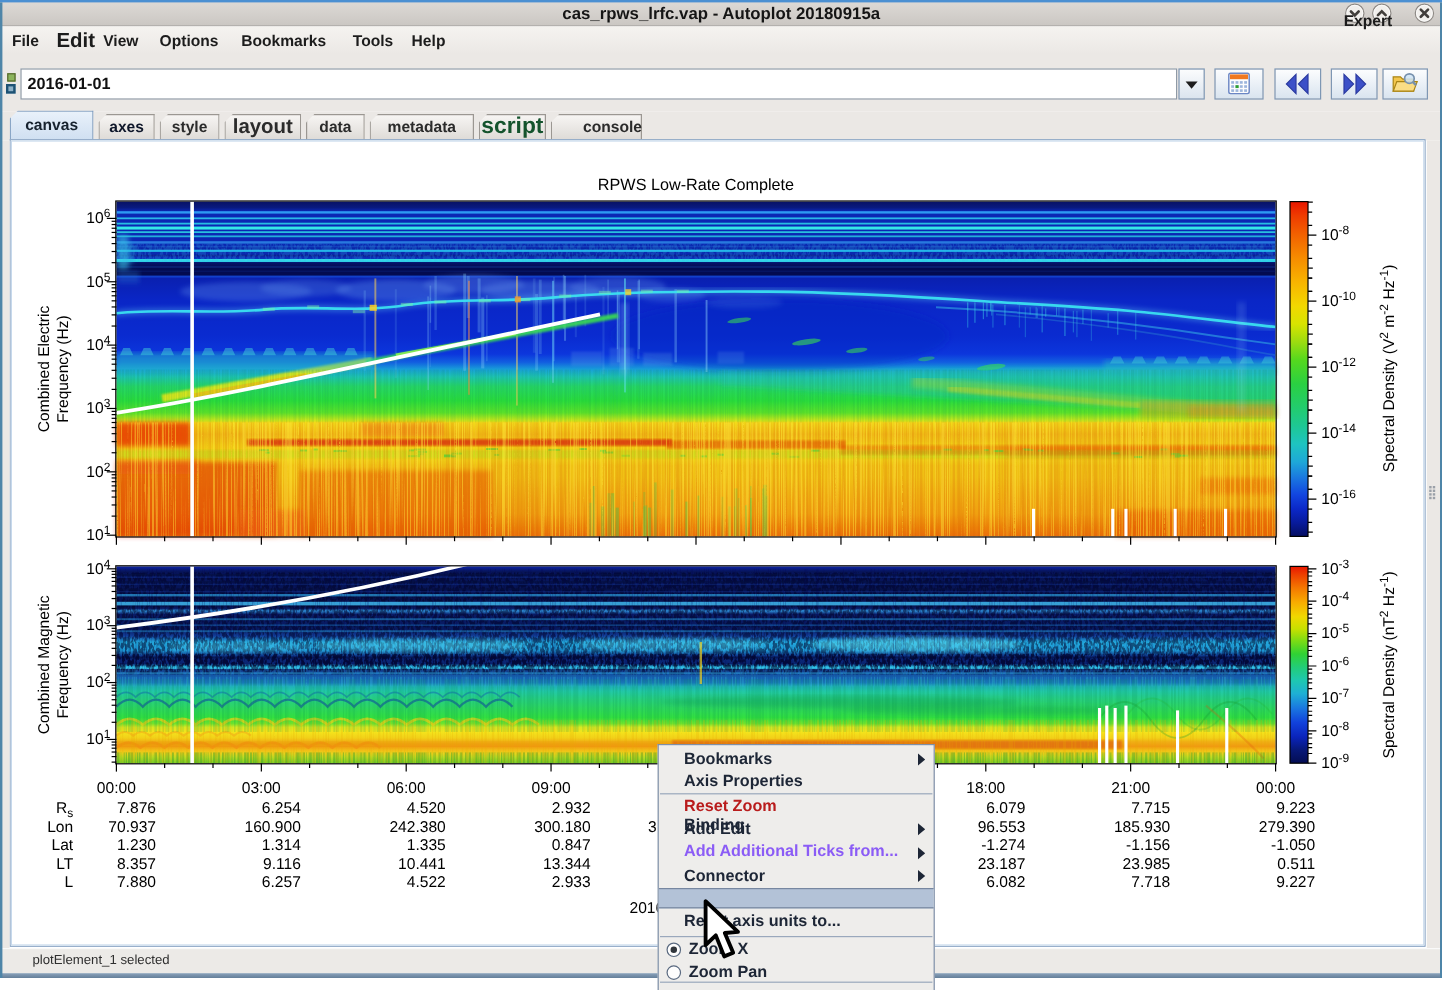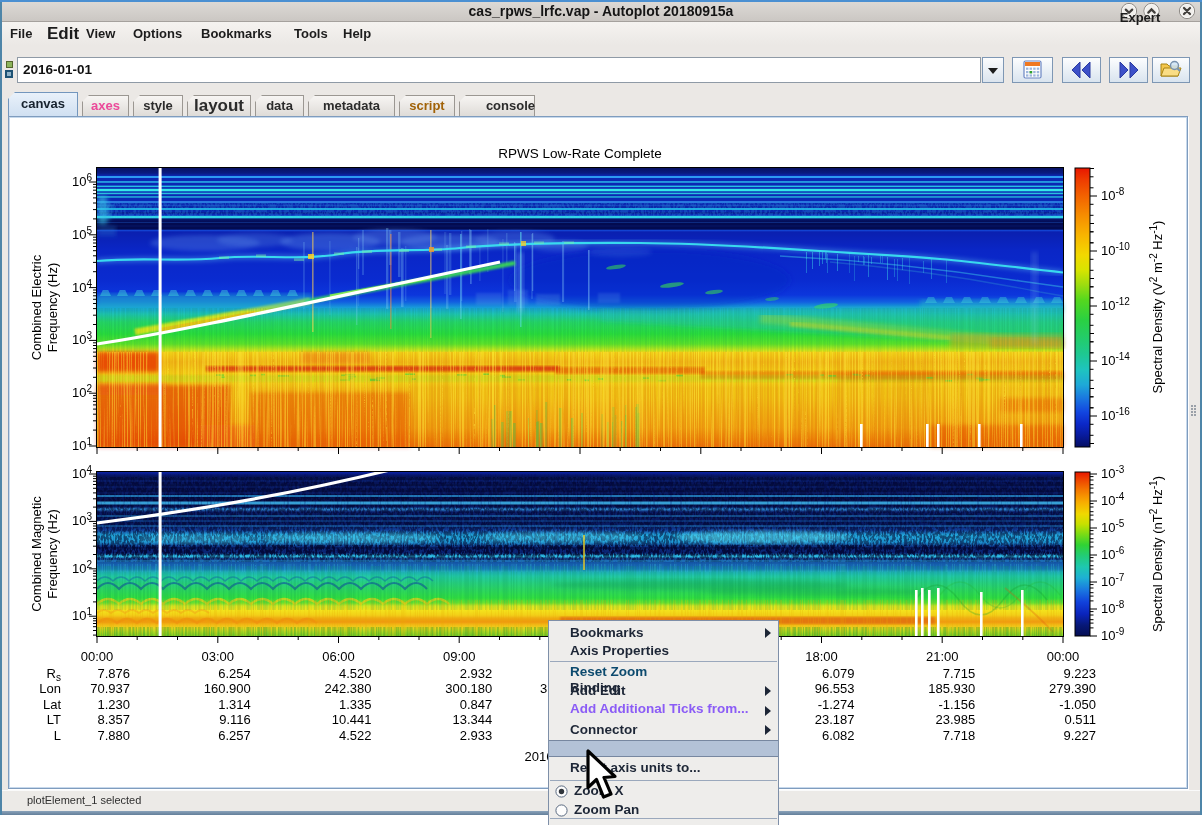--- a/index.html
+++ b/index.html
@@ -83,31 +83,31 @@
       <path d="M0,3 L0,15 L17,15 L17,5 L8,5 L6,3 Z" fill="#f3c64c" stroke="#a98414" stroke-width="1"></path>
       <path d="M0,15 L3,7 L20,7 L17,15 Z" fill="#fadd85" stroke="#a98414" stroke-width="1"></path>
       <circle cx="13.5" cy="4.5" r="4" fill="#cfe4f4" fill-opacity="0.85" stroke="#7791ad" stroke-width="1.4"></circle>
       <path d="M16.5,7.5 L19,10" stroke="#7791ad" stroke-width="2"></path>
     </g>
   </svg>
 <div class="abs" style="left:0;top:93px;width:1202px;height:24px;background:#ebe8e5"></div>
 <div class="abs" style="left:8px;top:92px;width:70px;height:25px;background:linear-gradient(#e9f1fa,#cfdff1);border:1px solid #7396bd;border-bottom:none;clip-path:polygon(0 100%,0 7px,7px 0,100% 0,100% 100%)"></div>
 <div class="abs" style="left:8px;top:92px;width:70px;height:24px;font-size:13px;font-weight:bold;color:#17222e;text-align:center;line-height:24px">canvas</div>
 <div class="abs" style="left:82px;top:95px;width:47px;height:22px;background:linear-gradient(#f7f5f3,#dddad6);border:1px solid #9b9792;border-bottom:none;clip-path:polygon(0 100%,0 7px,7px 0,100% 0,100% 100%)"></div>
-<div class="abs" style="left:82px;top:95px;width:47px;height:22px;font-size:13px;font-weight:bold;color:#ec4899;text-align:center;line-height:22px">axes</div>
+<div class="abs" style="left:82px;top:95px;width:47px;height:22px;font-size:13px;font-weight:bold;color:#0f172a;text-align:center;line-height:22px">axes</div>
 <div class="abs" style="left:133px;top:95px;width:50px;height:22px;background:linear-gradient(#f7f5f3,#dddad6);border:1px solid #9b9792;border-bottom:none;clip-path:polygon(0 100%,0 7px,7px 0,100% 0,100% 100%)"></div>
 <div class="abs" style="left:133px;top:95px;width:50px;height:22px;font-size:13px;font-weight:bold;color:#2b2b2b;text-align:center;line-height:22px">style</div>
 <div class="abs" style="left:187px;top:95px;width:64px;height:22px;background:linear-gradient(#f7f5f3,#dddad6);border:1px solid #9b9792;border-bottom:none;clip-path:polygon(0 100%,0 7px,7px 0,100% 0,100% 100%)"></div>
 <div class="abs" style="left:187px;top:95px;width:64px;height:22px;font-size:17px;font-weight:bold;color:#2b2b2b;text-align:center;line-height:22px">layout</div>
 <div class="abs" style="left:255px;top:95px;width:49px;height:22px;background:linear-gradient(#f7f5f3,#dddad6);border:1px solid #9b9792;border-bottom:none;clip-path:polygon(0 100%,0 7px,7px 0,100% 0,100% 100%)"></div>
 <div class="abs" style="left:255px;top:95px;width:49px;height:22px;font-size:13px;font-weight:bold;color:#2b2b2b;text-align:center;line-height:22px">data</div>
 <div class="abs" style="left:308px;top:95px;width:87px;height:22px;background:linear-gradient(#f7f5f3,#dddad6);border:1px solid #9b9792;border-bottom:none;clip-path:polygon(0 100%,0 7px,7px 0,100% 0,100% 100%)"></div>
 <div class="abs" style="left:308px;top:95px;width:87px;height:30px;font-size:13px;font-weight:bold;color:#2b2b2b;text-align:center;line-height:22px">metadata</div>
 <div class="abs" style="left:399px;top:95px;width:56px;height:22px;background:linear-gradient(#f7f5f3,#dddad6);border:1px solid #9b9792;border-bottom:none;clip-path:polygon(0 100%,0 7px,7px 0,100% 0,100% 100%)"></div>
-<div class="abs" style="left:399px;top:95px;width:56px;height:22px;font-size:13px;font-weight:bold;color:#a16207;text-align:center;line-height:22px">script</div>
+<div class="abs" style="left:399px;top:95px;width:56px;height:22px;font-size:19px;font-weight:bold;color:#14532d;text-align:center;line-height:22px">script</div>
 <div class="abs" style="left:459px;top:95px;width:76px;height:22px;background:linear-gradient(#f7f5f3,#dddad6);border:1px solid #9b9792;border-bottom:none;clip-path:polygon(0 100%,0 7px,7px 0,100% 0,100% 100%)"></div>
 <div class="abs" style="left:459px;top:95px;width:76px;height:22px;font-size:13px;font-weight:bold;color:#2b2b2b;text-align:right;line-height:22px">console</div>
 <div class="abs" style="left:8px;top:116px;width:1180px;height:673px;background:#fff;border:1px solid #7f9cbe"></div>
 <div class="abs" style="left:9px;top:117px;width:1178px;height:671px;border:1px solid #c7d9ec;background:#fff"></div>
 <div class="abs" style="left:0;top:117px;width:8px;height:673px;background:#ebe8e5"></div>
 <div class="abs" style="left:1189px;top:117px;width:13px;height:673px;background:#ebe8e5"></div>
 <div class="abs" style="left:1191px;top:405px;width:2px;height:2px;background:#9aa0a8"></div>
 <div class="abs" style="left:1191px;top:408px;width:2px;height:2px;background:#9aa0a8"></div>
 <div class="abs" style="left:1191px;top:411px;width:2px;height:2px;background:#9aa0a8"></div>
 <div class="abs" style="left:1191px;top:414px;width:2px;height:2px;background:#9aa0a8"></div>
@@ -836,21 +836,21 @@
     <text x="1162" y="307" transform="rotate(-90 1162 307)" font-size="13" text-anchor="middle" fill="#000" font-family="Liberation Sans,sans-serif">Spectral Density (V<tspan dy="-5" font-size="10">2</tspan><tspan dy="5" font-size="13"> m</tspan><tspan dy="-5" font-size="10">-2</tspan><tspan dy="5" font-size="13"> Hz</tspan><tspan dy="-5" font-size="10">-1</tspan><tspan dy="5" font-size="13">)</tspan></text>
     <text x="1162" y="554" transform="rotate(-90 1162 554)" font-size="13" text-anchor="middle" fill="#000" font-family="Liberation Sans,sans-serif">Spectral Density (nT<tspan dy="-5" font-size="10">2</tspan><tspan dy="5" font-size="13"> Hz</tspan><tspan dy="-5" font-size="10">-1</tspan><tspan dy="5" font-size="13">)</tspan></text>
   </svg>
 <div class="abs" style="left:547.5px;top:620px;width:231px;height:205px;background:#eeedeb;border:1px solid #7e8fa8;border-bottom:none"></div>
 <div class="abs" style="left:570px;top:624.8px;height:16px;font-size:13.5px;font-weight:bold;color:#1d2636;line-height:16px">Bookmarks</div>
 <svg class="abs" style="left:763px;top:626.8px" width="10" height="12">
     <path d="M2,1 L8,6 L2,11 Z" fill="#1d2636"></path>
   </svg>
 <div class="abs" style="left:570px;top:643.4px;height:16px;font-size:13.5px;font-weight:bold;color:#1d2636;line-height:16px">Axis Properties</div>
 <div class="abs" style="left:549.5px;top:661.1px;width:227px;height:1px;background:#9aa8bc"></div>
-<div class="abs" style="left:570px;top:664.2px;height:16px;font-size:13.5px;font-weight:bold;color:#0c4a6e;line-height:16px">Reset Zoom</div>
+<div class="abs" style="left:570px;top:664.2px;height:16px;font-size:13.5px;font-weight:bold;color:#b91c1c;line-height:16px">Reset Zoom</div>
 <div class="abs" style="left:570px;top:683.3px;height:16px;font-size:13.5px;font-weight:bold;color:#1d2636;line-height:16px">Add Edit</div>
 <svg class="abs" style="left:763px;top:685.3px" width="10" height="12">
     <path d="M2,1 L8,6 L2,11 Z" fill="#1d2636"></path>
   </svg>
 <div class="abs" style="left:570px;top:680px;height:16px;font-size:13.5px;font-weight:bold;color:#1d2636;line-height:16px">Binding</div>
 <svg class="abs" style="left:763px;top:704.9px" width="10" height="12">
     <path d="M2,1 L8,6 L2,11 Z" fill="#1d2636"></path>
   </svg>
 <div class="abs" style="left:570px;top:721.5px;height:16px;font-size:13.5px;font-weight:bold;color:#1d2636;line-height:16px">Connector</div>
 <svg class="abs" style="left:763px;top:723.5px" width="10" height="12">

